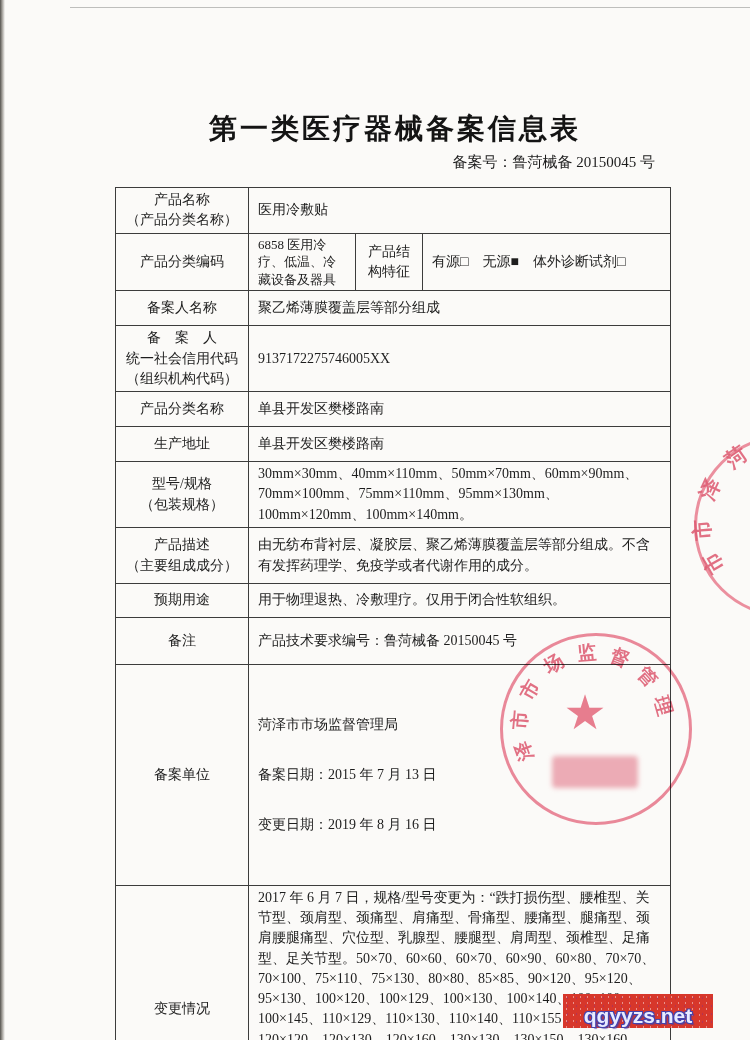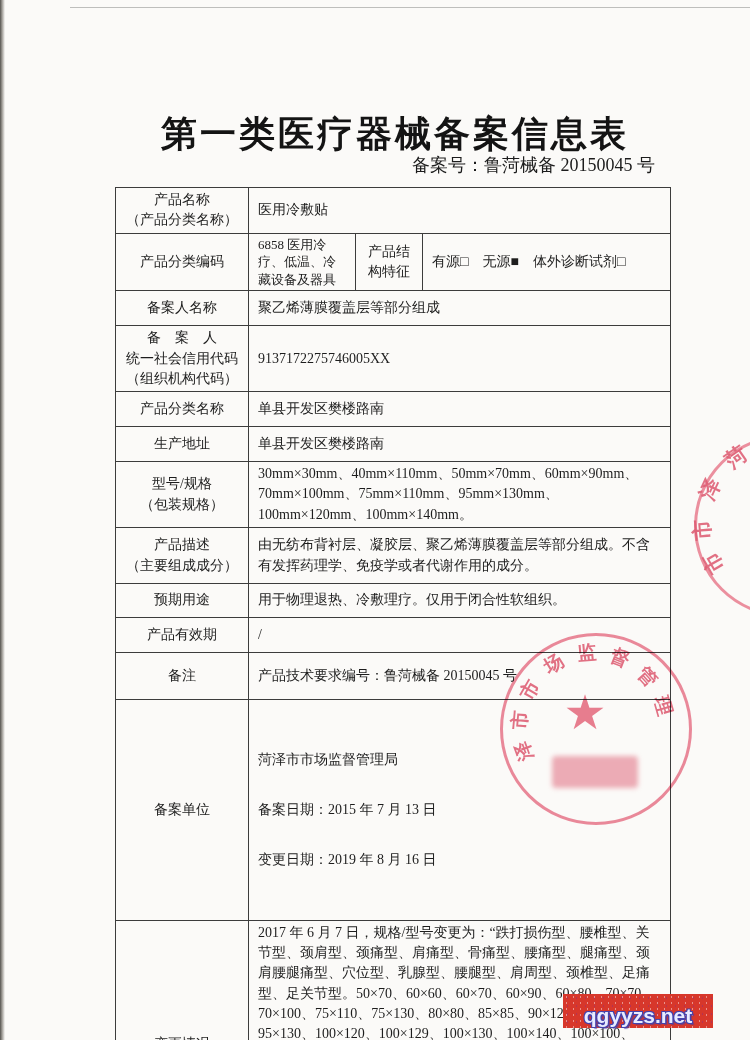--- a/index.html
+++ b/index.html
@@ -9,23 +9,23 @@
     font-family:"Liberation Serif","DejaVu Serif",serif;
     color:#222;
   }
   
   .scan-edge-left{position:absolute;left:0;top:0;width:5px;height:1040px;
     background:linear-gradient(90deg,#55534f 0%,#a5a29d 45%,rgba(255,255,255,0) 100%);}
   .scan-line-top{position:absolute;left:70px;top:7px;width:680px;height:1px;background:rgba(140,140,138,.55);}
 
   .doc-title{position:absolute;left:115px;top:110px;width:560px;text-align:center;
     font-family:"Liberation Sans","DejaVu Sans",sans-serif;
-    font-size:36px;font-weight:700;letter-spacing:3px;color:#141414;}
+    font-size:28px;font-weight:700;letter-spacing:3px;color:#141414;}
   .filing-no{position:absolute;left:115px;top:153px;width:540px;text-align:right;
-    font-size:18px;color:#1c1c1c;}
+    font-size:15px;color:#1c1c1c;}
 
   table.doc-table{position:absolute;left:115px;top:187px;width:555px;
     border-collapse:collapse;table-layout:fixed;font-size:14px;color:#1d1d1d;}
   .doc-table td{border:1px solid #3c3c3c;padding:2px 6px;vertical-align:middle;
     white-space:pre-line;line-height:1.45;}
   .doc-table td.lbl{text-align:center;padding:2px 3px;font-family:Liberation Serif, serif;}
   .doc-table td.val{text-align:left;padding-left:9px;padding-right:8px;}
   .doc-table td.small{font-size:13px;line-height:1.35;}
   td.authority-cell{padding-right:26px;}
   .authority-lines{ line-height:25px;}
@@ -104,24 +104,20 @@
   </tr>
   <tr style="height:56px">
     <td class="lbl">产品描述
 （主要组成成分）</td>
     <td class="val" colspan="3">由无纺布背衬层、凝胶层、聚乙烯薄膜覆盖层等部分组成。不含有发挥药理学、免疫学或者代谢作用的成分。</td>
   </tr>
   <tr style="height:34px">
     <td class="lbl">预期用途</td>
     <td class="val" colspan="3">用于物理退热、冷敷理疗。仅用于闭合性软组织。</td>
   </tr>
-  <tr style="height:35px">
-    <td class="lbl">产品有效期</td>
-    <td class="val" colspan="3">/</td>
-  </tr>
   <tr style="height:47px">
     <td class="lbl">备注</td>
     <td class="val" colspan="3">产品技术要求编号：鲁菏械备 20150045 号</td>
   </tr>
   <tr style="height:75px">
     <td class="lbl">备案单位</td>
     <td class="val authority-cell" colspan="3">
       <div class="authority-lines">
         <div>菏泽市市场监督管理局</div>
         <div>备案日期：2015 年 7 月 13 日</div>

